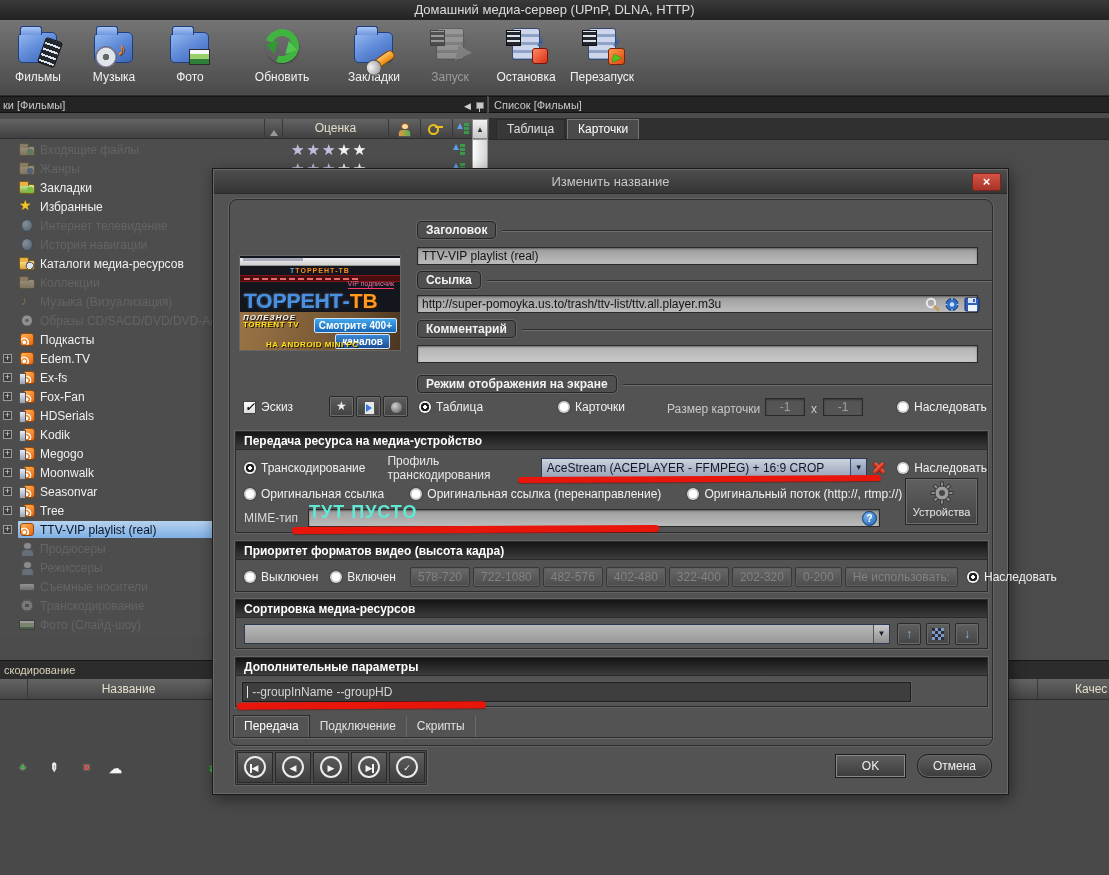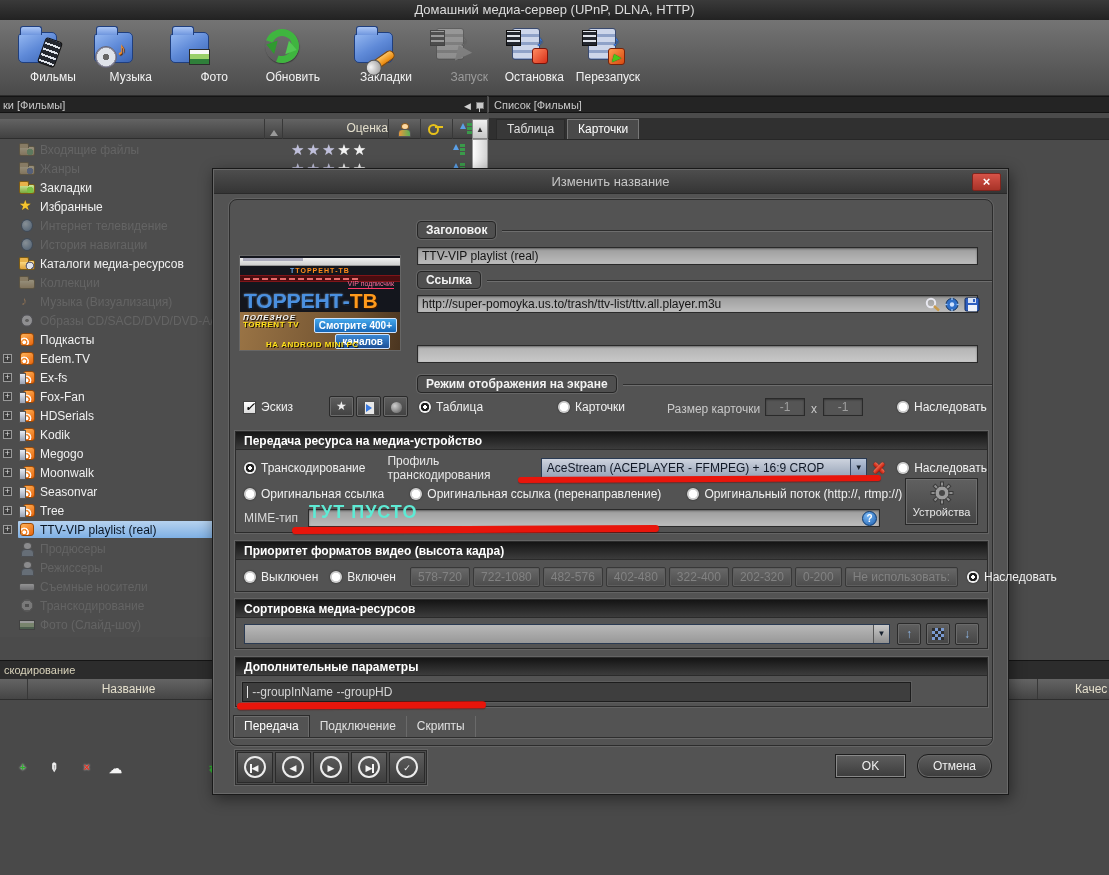--- a/index.html
+++ b/index.html
@@ -7,21 +7,21 @@
   .screen{position:relative;width:1109px;height:875px;background:#4b4b4b;overflow:hidden;
     font-family:"Liberation Sans",sans-serif;color:#e8e8e8;font-size:12px;}
   .abs{position:absolute;}
 
   
   .titlebar{position:absolute;left:0;top:0;right:0;height:20px;background:linear-gradient(#3a3a3a,#222);
     color:#dcdcdc;font-size:13px;text-align:center;line-height:20px;}
   .toolbar{position:absolute;left:0;top:20px;right:0;height:76px;
     background:linear-gradient(#747474,#4a4a4a);border-bottom:1px solid #2c2c2c;
     display:flex;align-items:flex-start;padding:2px 0 0 0;}
-  .tbi{width:76px;text-align:right;cursor:pointer;flex:none;}
+  .tbi{width:76px;text-align:center;cursor:pointer;flex:none;}
   .tbi.gap1{margin-left:16px;}
   .tbl{font-size:12px;color:#f2f2f2;margin-top:1px;}
   .tbi.disabled .tbl{color:#9b9b9b;}
   .tb-icon{width:46px;height:46px;margin:1px auto 0;position:relative;}
   .tb-icon i{position:absolute;display:block;}
   
   .ic-movies .a1,.ic-musicbig .a1,.ic-photobig .a1,.ic-settings .a1{inset:9px 4px 6px 3px;
     background:linear-gradient(150deg,#96b9f2 0%,#5f8ad8 50%,#3a64b4 100%);
     border:1px solid #203f7e;border-radius:5px;}
   .ic-movies .a1::before,.ic-musicbig .a1::before,.ic-photobig .a1::before,.ic-settings .a1::before{
@@ -68,21 +68,21 @@
   .phicons{position:absolute;right:4px;top:1px;display:flex;gap:5px;align-items:center;}
   .collapse-g{color:#cfcfcf;font-size:9px;cursor:pointer;}
   .pin{width:7px;height:11px;position:relative;cursor:pointer;}
   .pin::before{content:"";position:absolute;left:0;top:1px;width:6px;height:5px;background:#c8c8c8;border:1px solid #777;}
   .pin::after{content:"";position:absolute;left:3px;top:7px;width:1px;height:4px;background:#c8c8c8;}
 
   
   .leftpanel{position:absolute;left:0;top:114px;width:489px;height:523px;background:#4d4d4d;}
   .colhead{position:absolute;left:0;top:5px;height:20px;right:0;
     background:linear-gradient(#636363,#414141);border-bottom:1px solid #2e2e2e;color:#e3decb;}
-  .ch-cell{position:absolute;top:0;height:20px;border-left:1px solid #383838;line-height:19px;text-align:right;}
+  .ch-cell{position:absolute;top:0;height:20px;border-left:1px solid #383838;line-height:19px;text-align:center;}
   .ch-tri{left:264px;width:18px;}
   .ch-tri::before{content:"";position:absolute;left:5px;top:7px;border:4px solid transparent;border-bottom:6px solid #9a9a9a;}
   .ch-rate{left:282px;width:106px;font-size:12px;}
   .ch-user{left:388px;width:32px;}
   .ch-key{left:420px;width:32px;}
   .ch-tree{left:452px;width:20px;}
   .mini-user{position:absolute;left:9px;top:4px;width:12px;height:12px;}
   .mini-user::before{content:"";position:absolute;left:3px;top:0;width:6px;height:5px;border-radius:50%;background:#ffd9a0;border:1px solid #8a5a20;}
   .mini-user::after{content:"";position:absolute;left:0;top:6px;width:11px;height:6px;border-radius:4px 4px 0 0;background:linear-gradient(90deg,#e8963a,#58b058);border:1px solid #555;}
   .mini-key{position:absolute;left:7px;top:4px;width:16px;height:10px;}
@@ -741,20 +741,24 @@
       <span class="lic">
         <svg viewBox="0 0 17 15">
             <rect x="1" y="1" width="14" height="13" rx="1.5" fill="#2f5fc0" stroke="#122a58"></rect>
             <rect x="4" y="1" width="8" height="5" fill="#d8e2f4"></rect>
             <rect x="9" y="2" width="2" height="3" fill="#2f5fc0"></rect>
             <rect x="4" y="8" width="9" height="6" fill="#eef2fa"></rect>
           </svg>
       </span>
     </div>
 
+    <div class="grp" style="left:204px;top:151px;width:575px;">
+      <span class="pill">Комментарий</span>
+        <span class="line"></span>
+    </div>
     <input class="inp" style="left: 204px; top: 176px; width: 561px; background: linear-gradient(rgb(178, 178, 178), rgb(200, 200, 200));" value="">
 
     <div class="grp" style="left:204px;top:206px;width:575px;">
       <span class="pill">Режим отображения на экране</span>
         <span class="line"></span>
     </div>
     <span class="chk abs" style="left:30px;top:231px;">
       <i></i>
         <span>Эскиз</span>
     </span>

